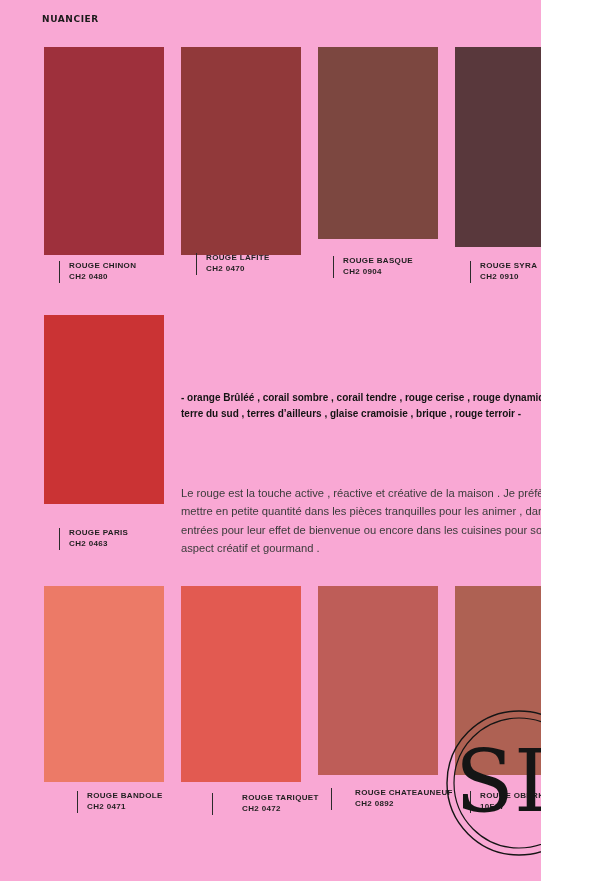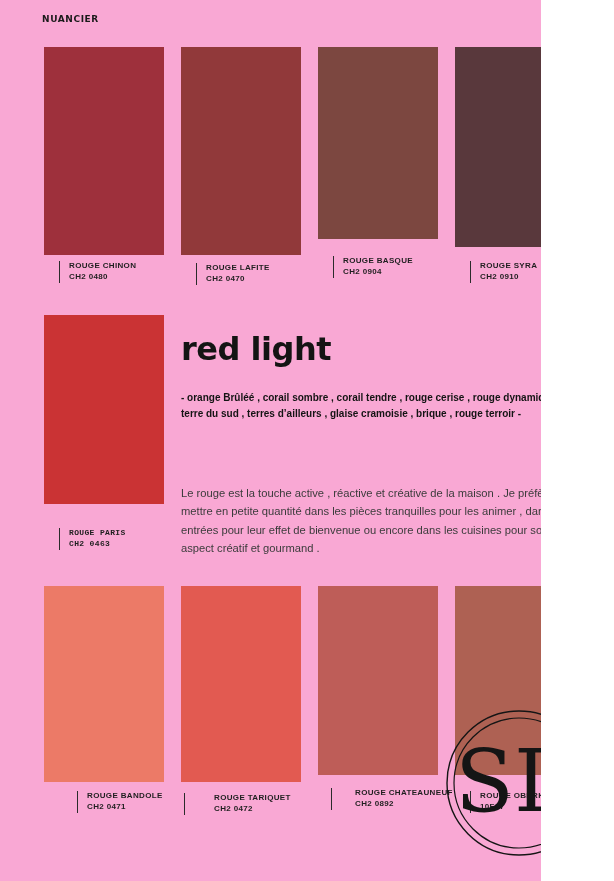--- a/index.html
+++ b/index.html
@@ -106,55 +106,54 @@
 
   <div class="doc-kicker">NUANCIER</div>
 
   <div class="swatch" style="left:44px;  top:47px;  width:120px; height:208px; background:#9E303C;"></div>
   <div class="label" style="left:59px; top:261px;">
     <span class="nm">ROUGE CHINON</span>
     <span class="cd">CH2 0480</span>
   </div>
 
   <div class="swatch" style="left:181px; top:47px;  width:120px; height:208px; background:#91393A;"></div>
-  <div class="label" style="left:196px; top:263px;">
+  <div class="label" style="left:196px; top:253px;">
     <span class="nm">ROUGE LAFITE</span>
     <span class="cd">CH2 0470</span>
   </div>
 
   <div class="swatch" style="left:318px; top:47px;  width:120px; height:192px; background:#7C4740;"></div>
   <div class="label" style="left:333px; top:256px;">
     <span class="nm">ROUGE BASQUE</span>
     <span class="cd">CH2 0904</span>
   </div>
 
   <div class="swatch" style="left:455px; top:47px;  width:120px; height:200px; background:#59383C;"></div>
   <div class="label" style="left:470px; top:261px;">
     <span class="nm">ROUGE SYRA</span>
     <span class="cd">CH2 0910</span>
   </div>
 
   <div class="swatch" style="left:44px; top:315px; width:120px; height:189px; background:#CA3334;"></div>
-  <div class="label" style="left:59px; top:528px;font-family:Liberation Mono, monospace;">
+  <div class="label" style="left:59px; top:528px;">
     <span class="nm">ROUGE PARIS</span>
     <span class="cd">CH2 0463</span>
   </div>
 
-  <div class="headline">red light</div>
   <div class="subhead">- orange Brûléé , corail sombre , corail tendre , rouge cerise , rouge dynamique , terre du sud , terres d’ailleurs , glaise cramoisie , brique , rouge terroir -</div>
   <div class="bodycopy">Le rouge est la touche active , réactive et créative de la maison . Je préfère la mettre en petite quantité dans les pièces tranquilles pour les animer , dans les entrées pour leur effet de bienvenue ou encore dans les cuisines pour son aspect créatif et gourmand .</div>
 
   <div class="swatch" style="left:44px;  top:586px; width:120px; height:196px; background:#EC7A67;"></div>
   <div class="label" style="left:77px; top:791px;">
     <span class="nm">ROUGE BANDOLE</span>
     <span class="cd">CH2 0471</span>
   </div>
 
   <div class="swatch" style="left:181px; top:586px; width:120px; height:196px; background:#E25A51;"></div>
-  <div class="label" style="left:184px; top:793px;padding-left:29px;">
+  <div class="label" style="left:212px; top:793px;padding-left:29px;">
     <span class="nm">ROUGE TARIQUET</span>
     <span class="cd">CH2 0472</span>
   </div>
 
   <div class="swatch" style="left:318px; top:586px; width:120px; height:189px; background:#BE5D58;"></div>
   <div class="label" style="left:331px; top:788px;padding-left:23px;">
     <span class="nm">ROUGE CHATEAUNEUF</span>
     <span class="cd">CH2 0892</span>
   </div>
 

